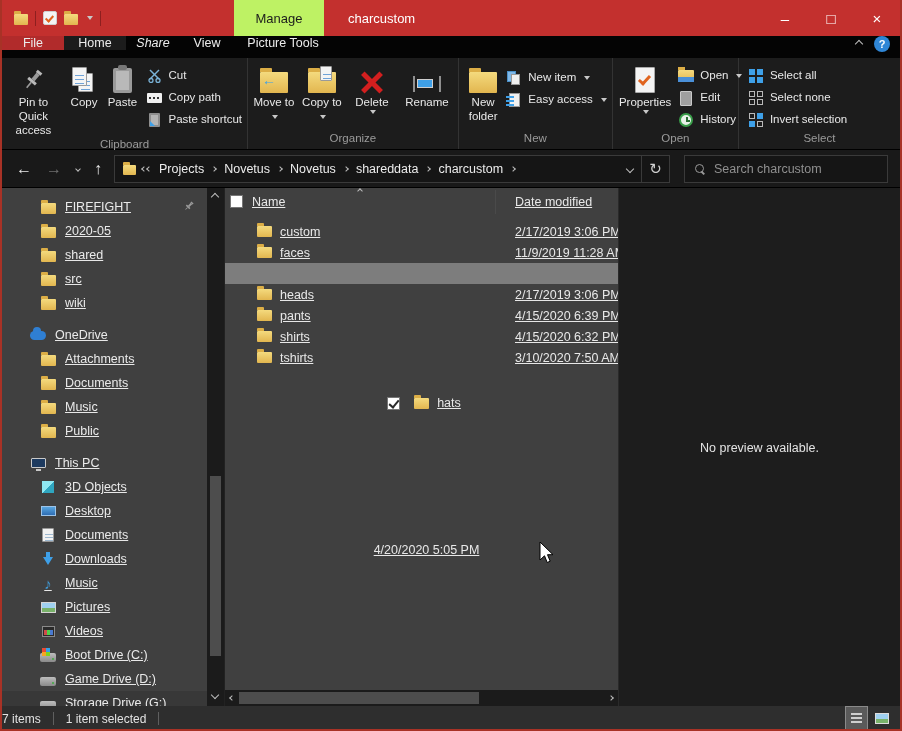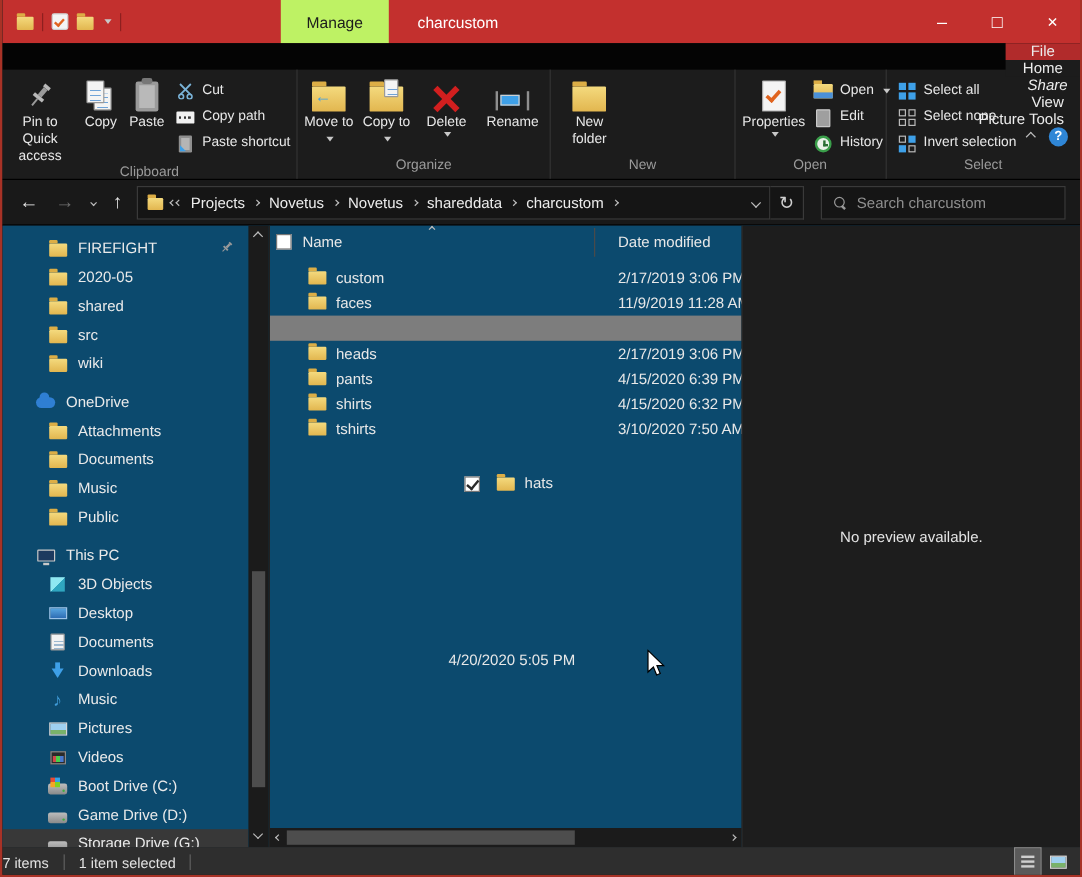--- a/index.html
+++ b/index.html
@@ -14,21 +14,21 @@
   .qat-sep { width:1px; height:15px; background:#8e1f1f; }
   .manage-tab { position:absolute; left:232px; top:0; width:90px; height:36px; background:#bef264;
                 color:#1c1c1c; display:flex; align-items:center; justify-content:center; font-size:13px; }
   .win-title { position:absolute; left:346px; top:0; height:36px; display:flex; align-items:center;
                color:#ffffff; font-size:13px; }
   .win-controls { position:absolute; right:0; top:0; height:36px; display:flex; }
   .win-btn { width:46px; height:36px; display:flex; align-items:center; justify-content:center;
              color:#fff; font-size:15px; }
 
   
-  .menubar { height:22px; background:#040404; display:flex; align-items:flex-end; font-size:12.5px; position:relative;flex-direction:column; }
+  .menubar { height:22px; background:#040404; display:flex; align-items:flex-start; font-size:12.5px; position:relative; }
   .mtab { display:flex; align-items:center; justify-content:center; color:#ececec; }
   .mtab.file { width:62px; background:#b12b2b; }
   .mtab.home { width:62px; background:#1c1c1c; }
   .mtab.share { width:54px;font-style:italic; } .mtab.view { width:54px; }
   .mtab.pictools { width:98px; }
   .menubar-right { margin-left:auto; display:flex; align-items:center; gap:12px; padding-right:10px; }
   .help-circle { width:16px; height:16px; border-radius:50%; background:#2f86d6; color:#fff;
                  display:flex; align-items:center; justify-content:center; font-size:11px; font-weight:bold; }
 
   
@@ -114,21 +114,21 @@
   .searchbox { width:204px; height:28px; margin-left:14px; border:1px solid #3a3a3a; background:#151515;
                display:flex; align-items:center; padding:0 10px; gap:9px; }
   .mag { position:relative; width:10px; height:10px; }
   .mag::before { content:""; position:absolute; left:0; top:0; width:7px; height:7px; border:1.5px solid #9a9a9a; border-radius:50%; }
   .mag::after { content:""; position:absolute; right:0; bottom:0; width:4px; height:1.5px; background:#9a9a9a; transform:rotate(45deg); }
   .searchbox input { flex:1; background:transparent; border:none; outline:none; color:#bdbdbd;
                      font-family:"Liberation Sans",sans-serif; font-size:12.5px; }
   .searchbox input::placeholder { color:#8f8f8f; }
 
   
-  .main { position:relative; height:518px; display:flex; background:#0c4a6e; }
+  .main { position:relative; height:518px; display:flex; background:#404040;text-decoration:underline; }
   .sidebar { width:205px; padding-top:7px; overflow:hidden; }
   .srow { position:relative; height:24px; display:flex; align-items:center; gap:9px; color:#eaeaea; }
   .srow.lv1 { padding-left:28px; } .srow.lv2 { padding-left:38px; }
   .srow.hover { background:#383838; }
   .sgap { height:8px; }
   .pinmark { position:absolute; right:12px; top:5px; }
 
   .sscroll { width:17px; position:relative; background:#1b1b1b; }
   .sthumb { position:absolute; left:3px; width:11px; top:288px; height:180px; background:#4d4d4d; }
   .sarrow { position:absolute; left:5px; }
@@ -331,20 +331,39 @@
     </div>
 
     <div class="rgroup" style="width:154px">
       <div class="rbody" style="padding-left:6px">
         <div class="rbtn big" style="width:52px">
           <span class="icobox">
               <span class="fold lg"></span>
             </span>
           <span class="rlabel">New folder</span>
         </div>
+        <div class="smallcol" style="padding-top:4px">
+          <div class="rbtn small">
+            <span class="sic">
+                <span class="newitem-ic">
+                  <span class="p1"></span>
+                  <span class="p2"></span>
+                </span>
+              </span>
+            <span>New item</span>
+              <span class="caret"></span>
+          </div>
+          <div class="rbtn small">
+            <span class="sic">
+                <span class="easy-ic"></span>
+              </span>
+            <span>Easy access</span>
+              <span class="caret"></span>
+          </div>
+        </div>
       </div>
       <div class="rglabel">New</div>
     </div>
 
     <div class="rgroup" style="width:126px">
       <div class="rbody" style="padding-left:4px">
         <div class="rbtn big" style="width:62px">
           <span class="icobox">
               <span class="props-pg">
                 <span class="ochk"></span>

